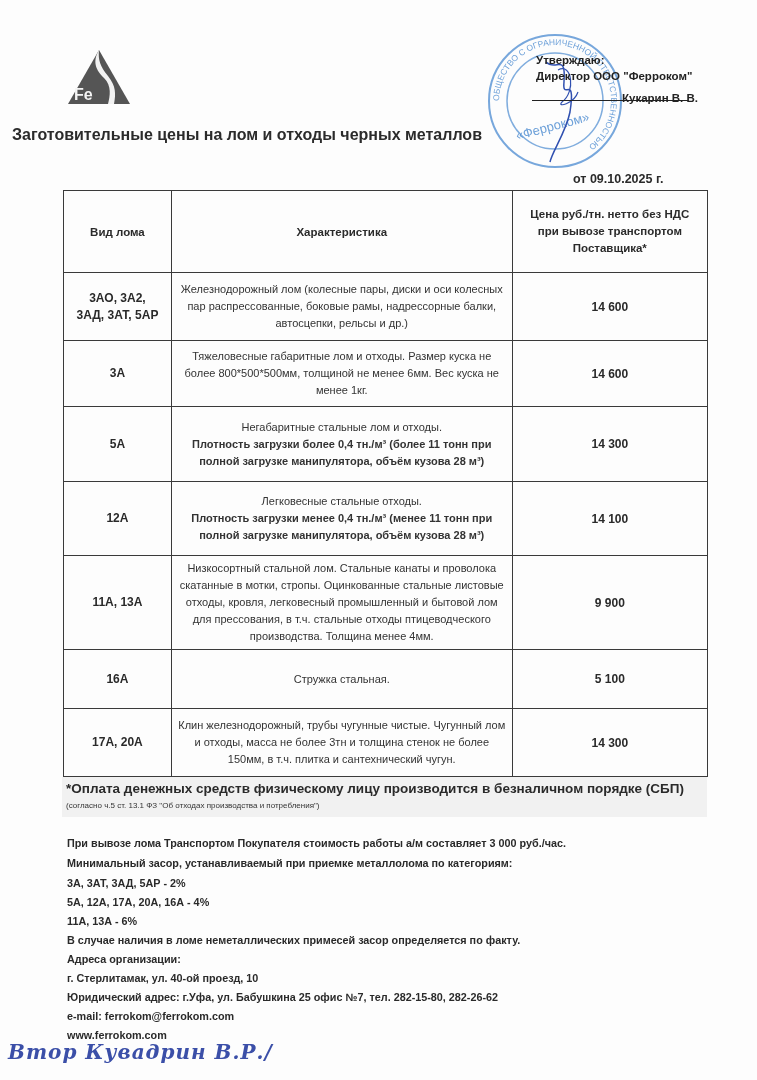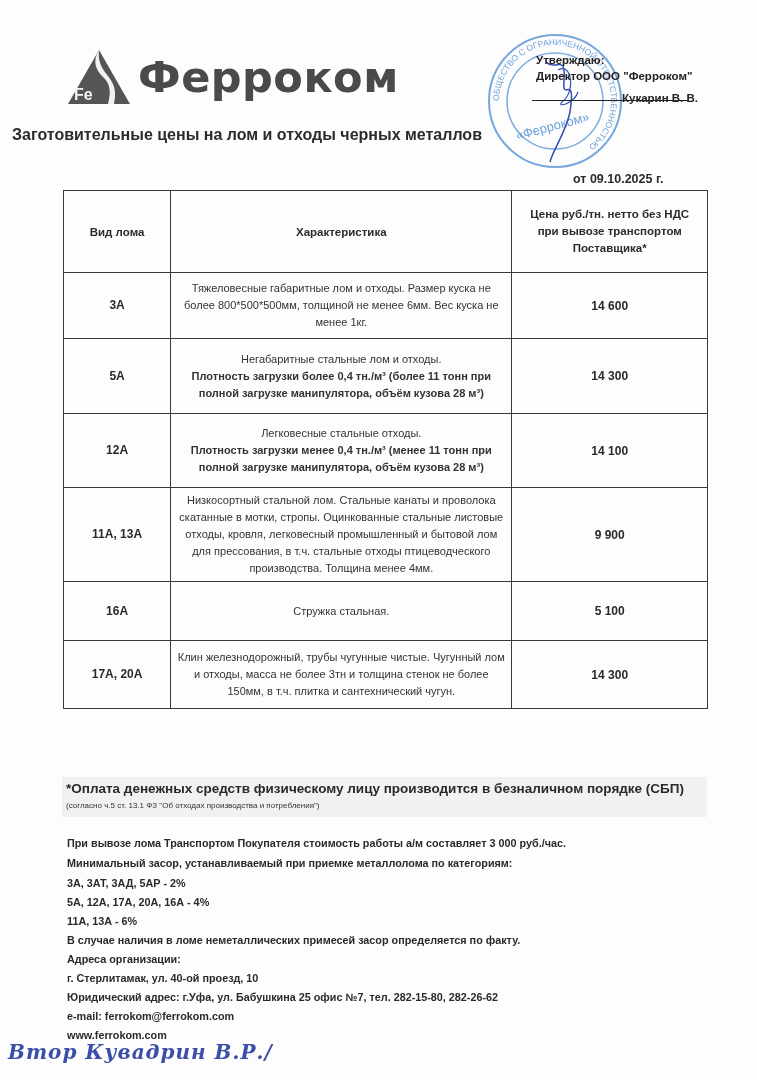--- a/index.html
+++ b/index.html
@@ -44,21 +44,20 @@
 </style>
 </head>
 <body>
 
 <div class="abs logo">
   <svg width="66" height="58" viewBox="0 0 66 58">
     <polygon points="33,2 2,56 64,56" fill="#555"></polygon>
     <path d="M33,2 C26,14 30,22 38,30 C46,38 44,48 42,56 L48,56 C50,46 50,38 42,28 C34,18 32,12 33,2 Z" fill="#f2f2f2"></path>
     <text x="8" y="52" font-family="Liberation Sans, sans-serif" font-size="16" font-weight="bold" fill="#f5f5f5">Fe</text>
   </svg>
-  <div class="logo-text">Ферроком</div>
 </div>
 
 <svg class="abs stamp" width="138" height="138" viewBox="0 0 138 138">
   <defs>
     <path id="ring" d="M69,69 m-56,0 a56,56 0 1,1 112,0 a56,56 0 1,1 -112,0"></path>
   </defs>
   <circle cx="69" cy="69" r="66" fill="none" stroke="#4a8ad0" stroke-width="2" opacity="0.75"></circle>
   <circle cx="69" cy="69" r="48" fill="none" stroke="#4a8ad0" stroke-width="1.5" opacity="0.7"></circle>
   <text font-size="8.5" fill="#4a8ad0" opacity="0.8" font-family="Liberation Sans, sans-serif">
     <textPath href="#ring">ОБЩЕСТВО С ОГРАНИЧЕННОЙ ОТВЕТСТВЕННОСТЬЮ</textPath>
@@ -79,20 +78,27 @@
   <div>Заготовительные цены на лом и отходы черных металлов</div>
 </div>
 <div class="abs date">от 09.10.2025 г.</div>
 
 <table class="prices">
   <tbody>
       <tr style="height:82px">
     <th class="c1">Вид лома</th>
     <th class="c2">Характеристика</th>
     <th class="c3" style="padding: 0 16px; line-height:17px;margin-left:22px;"><span>Цена руб./тн. нетто без НДС при вывозе транспортом Поставщика*</span></th>
+  </tr>
+  <tr style="height:68px">
+    <td class="kind">
+          <div style="padding:0 6px">3АО, 3А2, 3АД, 3АТ, 5АР</div>
+        </td>
+    <td class="desc"><span>Железнодорожный лом (колесные пары, диски и оси колесных пар распрессованные, боковые рамы, надрессорные балки, автосцепки, рельсы и др.)</span></td>
+    <td class="price">14 600</td>
   </tr>
   <tr style="height:66px">
     <td class="kind">3А</td>
     <td class="desc"><span>Тяжеловесные габаритные лом и отходы. Размер куска не более 800*500*500мм, толщиной не менее 6мм. Вес куска не менее 1кг.</span></td>
     <td class="price">14 600</td>
   </tr>
   <tr style="height:75px">
     <td class="kind">5А</td>
     <td class="desc">
       <div>Негабаритные стальные лом и отходы.</div>

